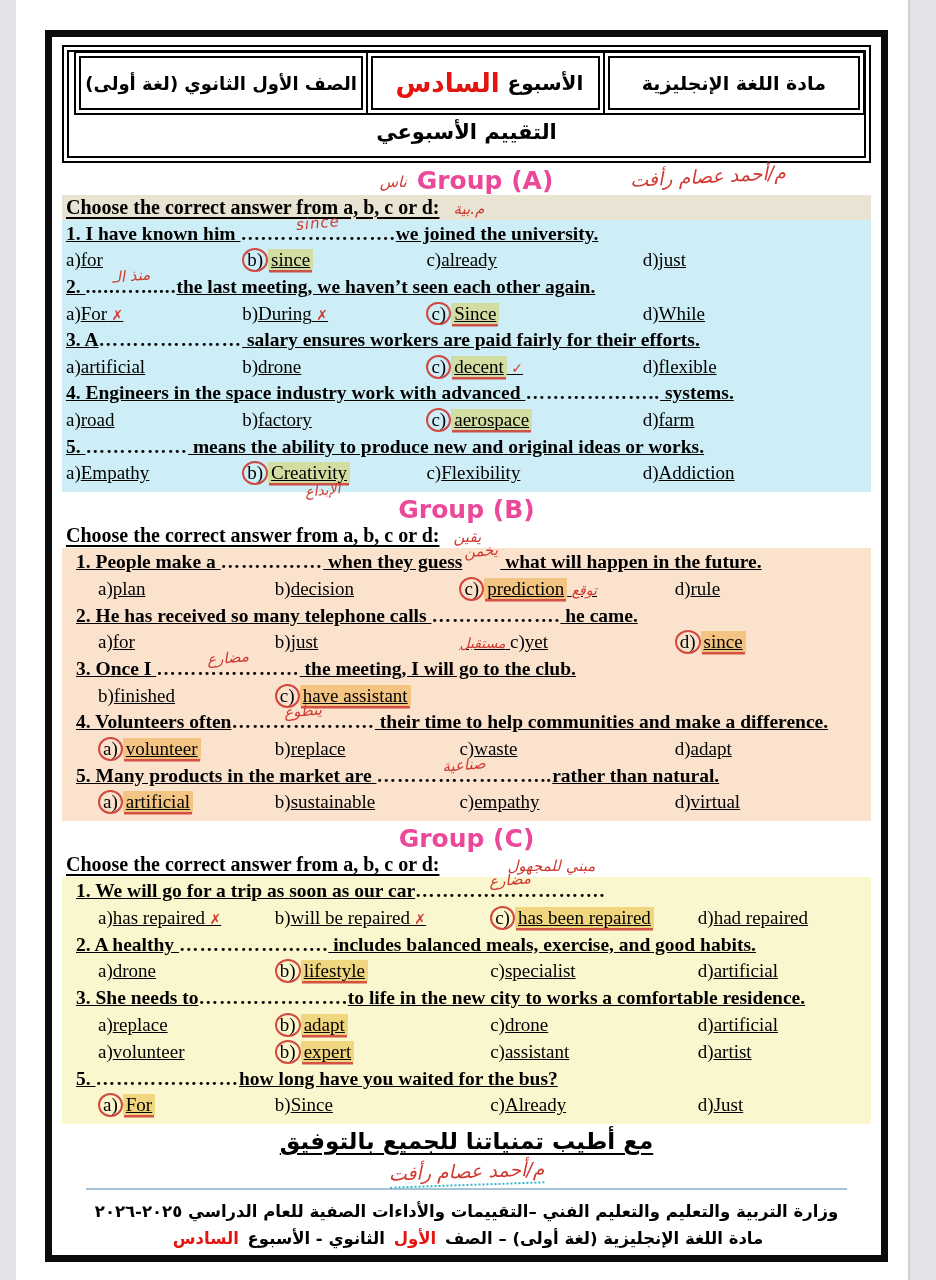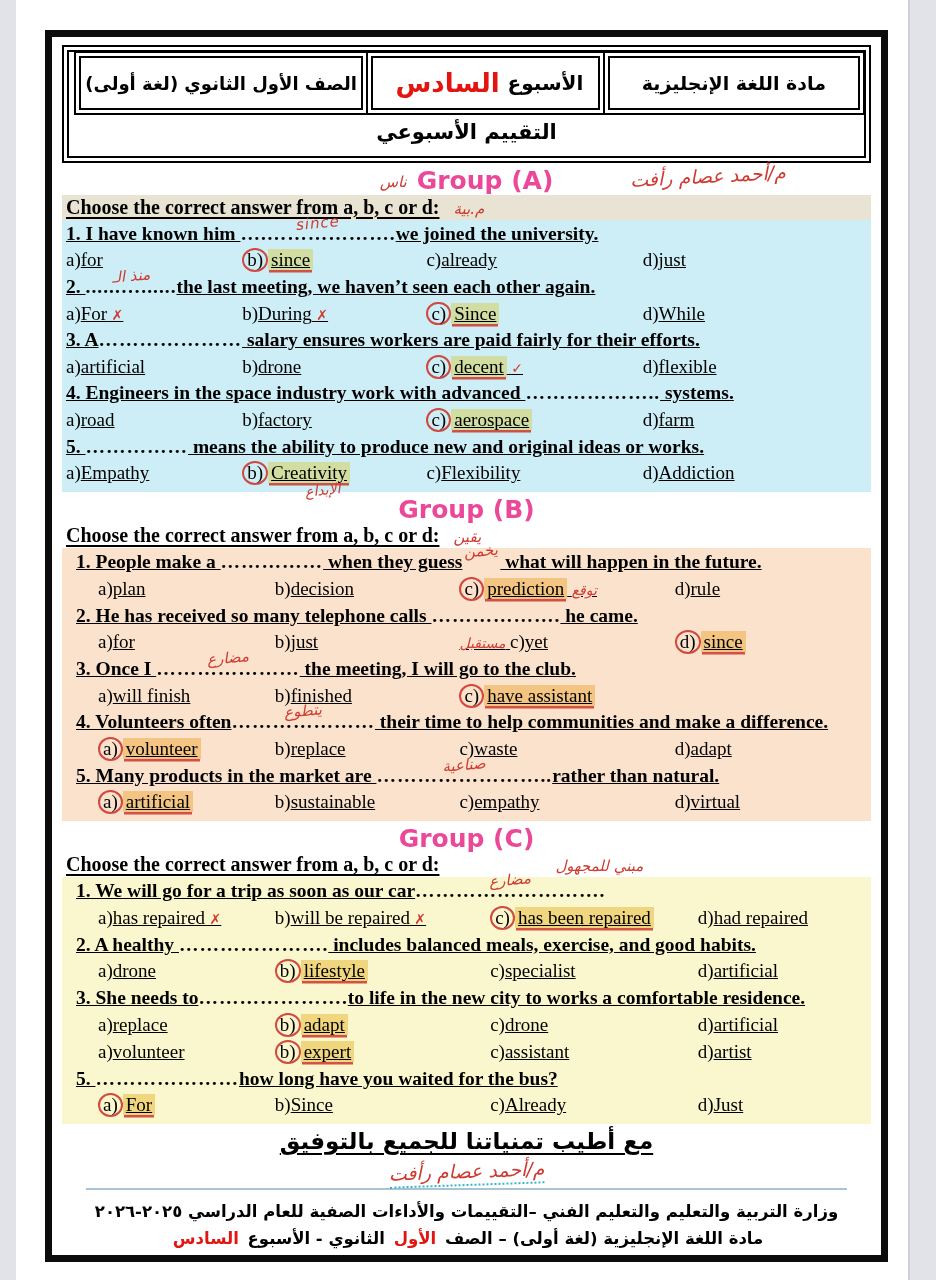--- a/index.html
+++ b/index.html
@@ -58,21 +58,21 @@
   }
   .tnote { position:relative; top:-2px; margin-right:10px; }
 
   .choose { display:flex; align-items:baseline; padding:1px 4px; }
   .choose.bar { background:#e8e3d3; }
   .ctext {
     font-weight:bold; font-size:20px; text-decoration:underline;
     text-underline-offset:3px;
   }
   .inote { margin-right:14px; margin-left:14px; }
-  .gC .inote { margin-left:116px; }
+  .gC .inote { margin-left:68px; }
 
   .qblock { padding:1px 4px 5px;text-decoration:underline; }
   .qline { font-weight:bold; font-size:19.5px; line-height:1.32; position:relative; }
   .gB .qline, .gC .qline { padding-left:10px; }
   .blank { position:relative; display:inline-block; letter-spacing:1px; }
   .bnote {
     position:absolute; left:50%; top:-7px;
     transform:translateX(-50%) rotate(-5deg);
   }
   .mnote { display:inline-block; transform:translateY(-12px) rotate(-4deg); margin:0 2px; }
@@ -201,21 +201,20 @@
             </div>
             <p class="qline"><span>2.  He has received so many telephone calls </span><span class="blank">……………….</span><span> he came.</span></p>
             <div class="opts">
               <span class="opt"><span class="letter">a) </span><span class="word">for</span></span>
               <span class="opt"><span class="letter">b) </span><span class="word">just</span></span>
               <span class="opt"><span class="hw onote">مستقبل  </span><span class="letter">c) </span><span class="word">yet</span></span>
               <span class="opt correct"><span class="letter">d) </span><span class="word">since</span></span>
             </div>
             <p class="qline"><span>3.  Once I </span><span class="blank">…………………<span class="hw bnote">مضارع</span></span><span> the meeting, I will go to the club.</span></p>
             <div class="opts">
-              <span class="opt"><span class="letter">a) </span><span class="word">will finish</span></span>
               <span class="opt"><span class="letter">b) </span><span class="word">finished</span></span>
               <span class="opt correct"><span class="letter">c) </span><span class="word">have assistant</span></span>
             </div>
             <p class="qline"><span>4. Volunteers often</span><span class="blank">…………………<span class="hw bnote">يتطوع</span></span><span> their time to help communities and make a difference.</span></p>
             <div class="opts">
               <span class="opt correct"><span class="letter">a) </span><span class="word">volunteer</span></span>
               <span class="opt"><span class="letter">b) </span><span class="word">replace</span></span>
               <span class="opt"><span class="letter">c) </span><span class="word">waste</span></span>
               <span class="opt"><span class="letter">d) </span><span class="word">adapt</span></span>
             </div>

